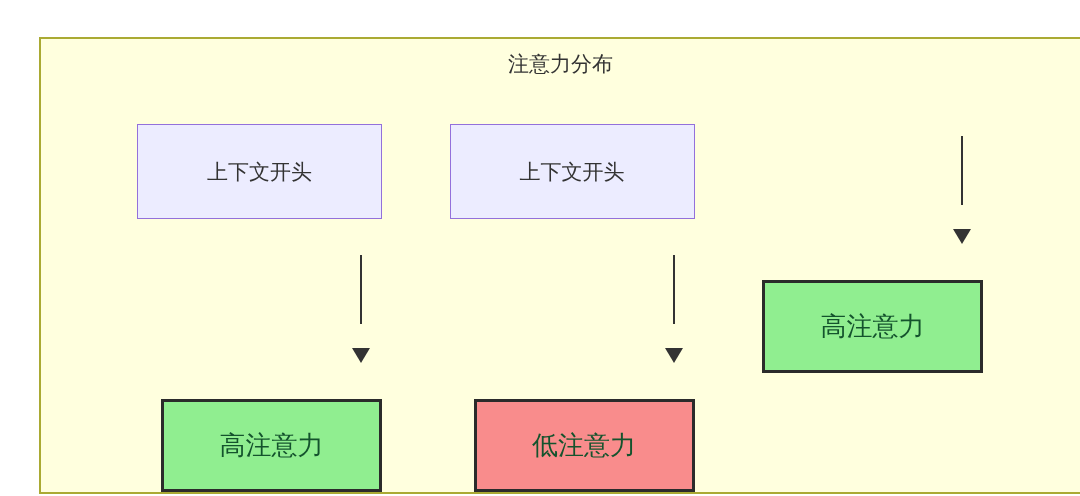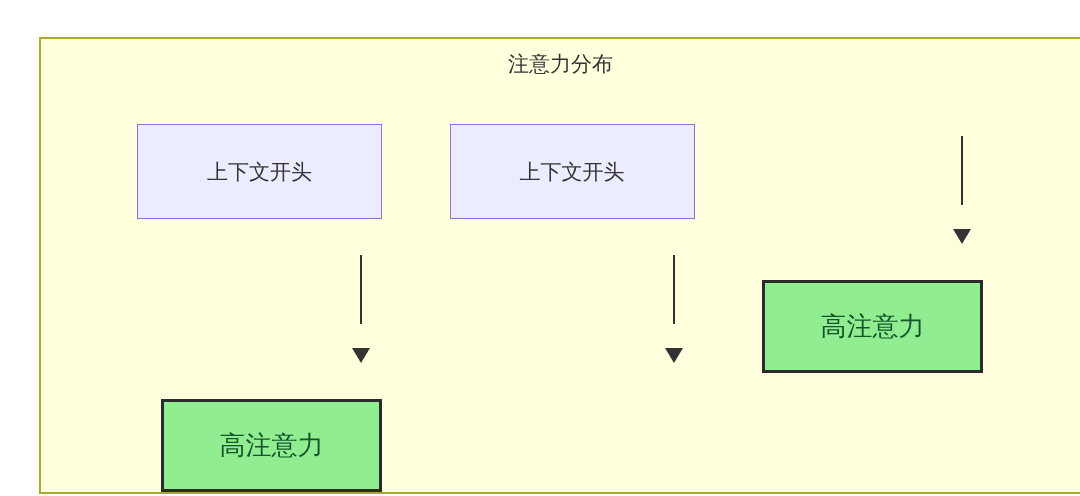--- a/index.html
+++ b/index.html
@@ -87,20 +87,21 @@
       </div>
       <div class="target-box" style="background: rgb(144, 238, 144);">高注意力</div>
     </div>
 
     <div class="column">
       <div class="source-box">上下文开头</div>
       <div class="arrow">
         <div class="arrow-line"></div>
         <div class="arrow-head"></div>
       </div>
+      <div class="target-box" style="background: rgb(249, 140, 140);">低注意力</div>
     </div>
 
     <div class="column">
       <div class="arrow">
         <div class="arrow-line"></div>
         <div class="arrow-head"></div>
       </div>
       <div class="target-box" style="background: rgb(144, 238, 144);">高注意力</div>
     </div>
 

